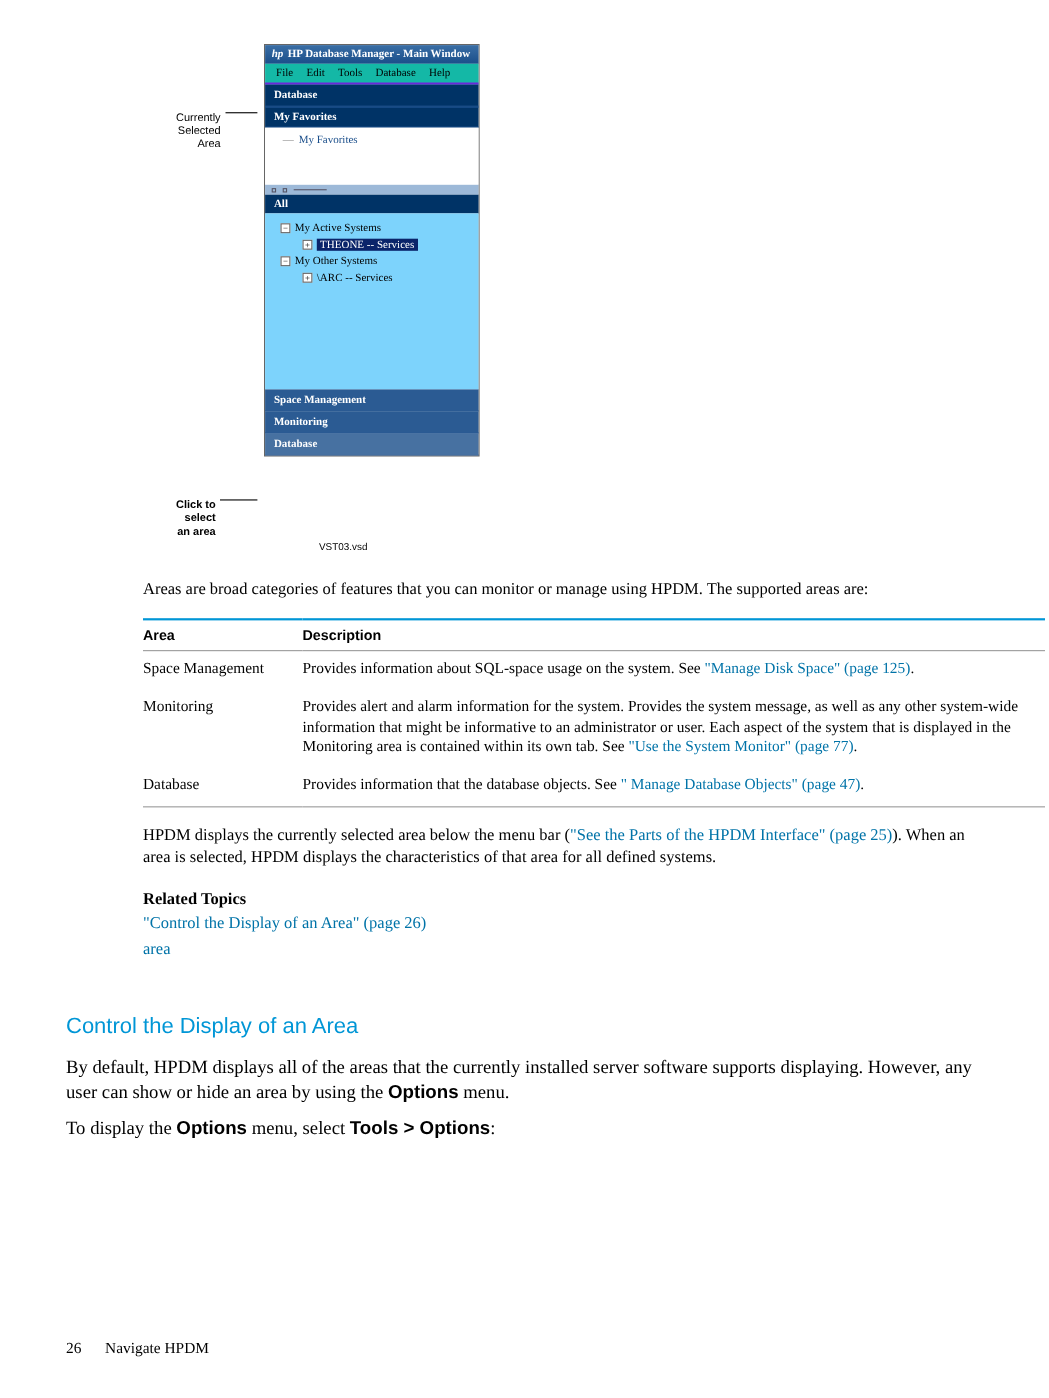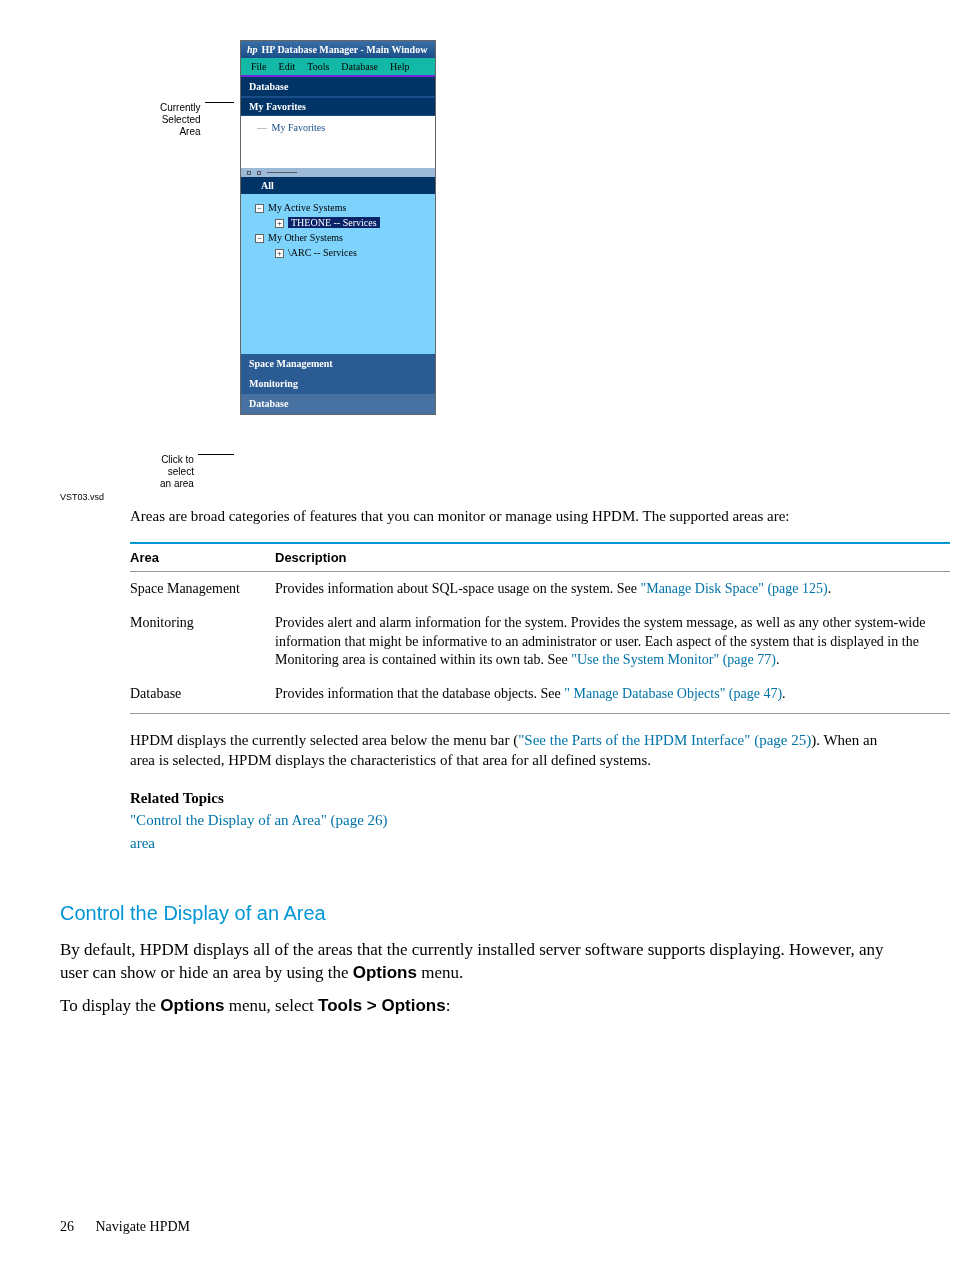--- a/index.html
+++ b/index.html
@@ -99,21 +99,21 @@
     display: flex;
     align-items: center;
     gap: 6px;
     padding: 0 6px;
   }
   .sep-dash { width: 30px; height: 1px; background: #556; }
   .all-hdr {
     background: #003366;
     color: #fff;
     font-weight: bold;
-    padding: 3px 20px;
+    padding: 3px 8px;
   }
   .tree-body {
     background: #7dd3fc;
     padding: 6px 8px 6px 14px;
     height: 160px;
     line-height: 1.5;
     color: #000;
   }
   .tree-row { white-space: nowrap; }
   .tree-child { padding-left: 20px; }
@@ -127,27 +127,27 @@
     margin-right: 4px;
     vertical-align: middle;
     background: #fff;
   }
   .selected-node {
     background: #0a246a;
     color: #fff;
     padding: 0 3px;
   }
   .vsd-label {
-    text-align: left;
+    text-align: center;
     font-family: Arial, sans-serif;
     font-size: 9px;
     color: #000;
     padding-right: 330px;
     margin-top: 6px;
-    margin-bottom: 4px;
+    margin-bottom: 24px;
   }
   .body-para {
     font-size: 15px;
     line-height: 1.35;
     margin: 0 0 16px 70px;
   }
   
   .areas-table {
     margin-left: 70px;
     width: 820px;
@@ -213,21 +213,21 @@
       <div class="annot-left">
         <div class="annot-top-spacer"></div>
         <div class="annot-block" style="height:30px;">
           <div class="annot-text" style="white-space:pre-line;">Currently
 Selected
 Area</div>
           <div class="annot-line"></div>
         </div>
         <div style="height:322px;"></div>
         <div class="annot-block" style="height:30px;">
-          <div class="annot-text" style="white-space:pre-line;">Click to
+          <div class="annot-text" style="white-space:pre-line;font-weight:bold;">Click to
 select
 an area</div>
           <div class="annot-line"></div>
         </div>
       </div>
 
       <div class="fig-col2">
         <div class="app-window">
           <div class="title-bar">
             <span class="hp-logo">hp</span>

